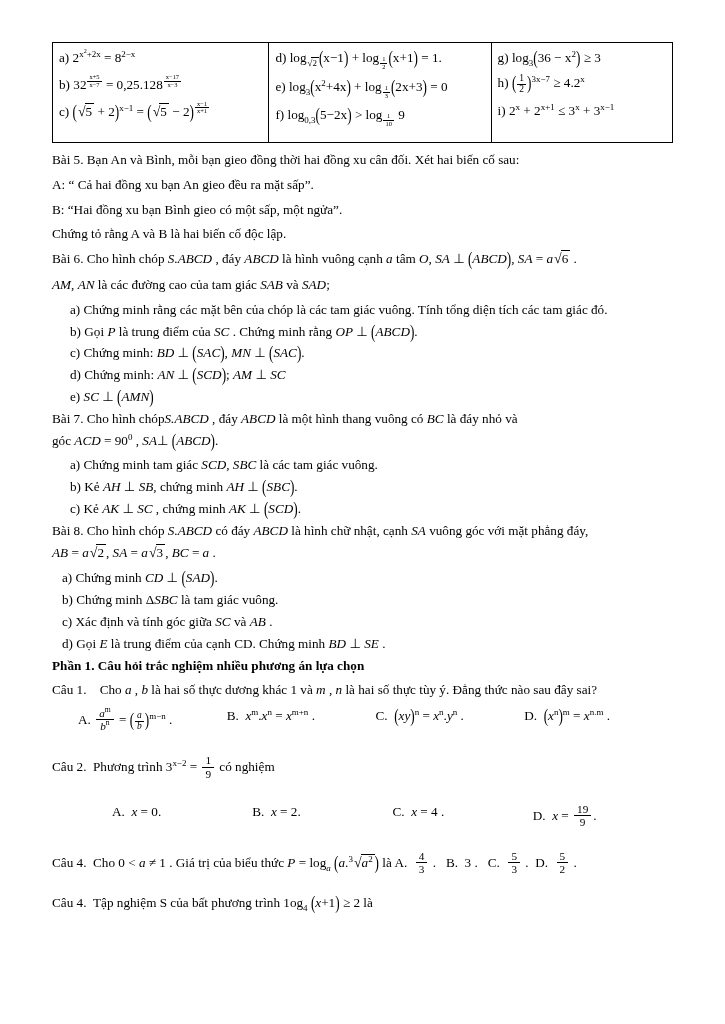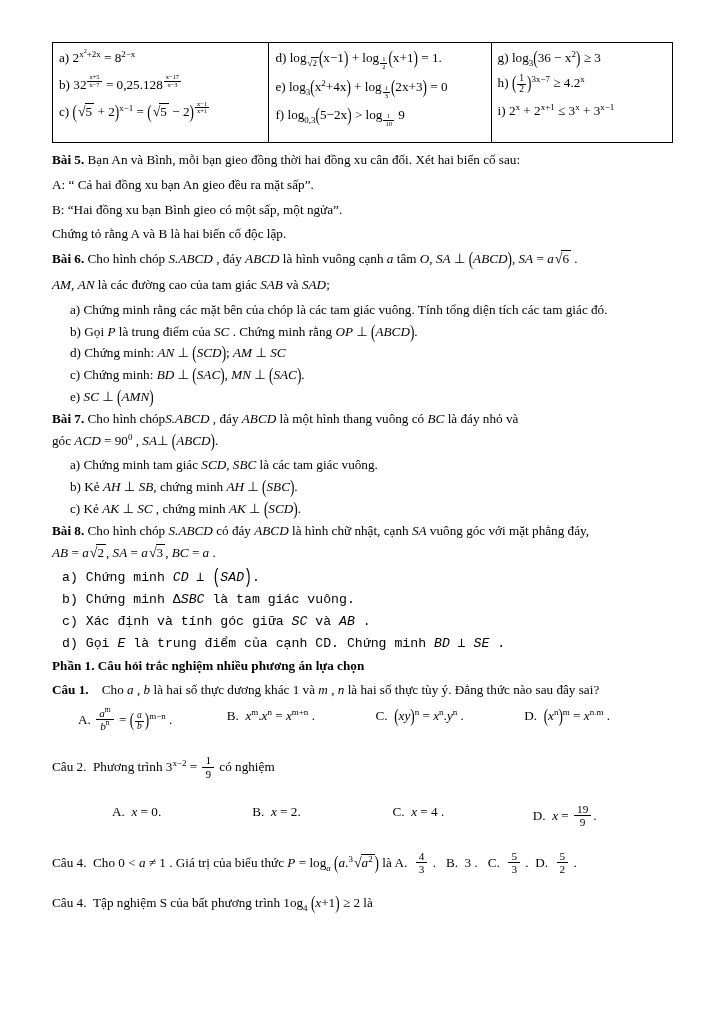--- a/index.html
+++ b/index.html
@@ -17,21 +17,21 @@
   }
   .page {
     width: 725px;
     min-height: 1024px;
     box-sizing: border-box;
     padding: 42px 52px 20px 52px;
     position: relative;
   }
   
   .it { font-style: italic; }
-  .bold { font-weight: bold; }
+  .bold { font-weight: normal; }
   sup, sub {
     font-size: 0.68em;
     line-height: 0;
   }
   sup { vertical-align: super; }
   sub { vertical-align: sub; }
   .frac {
     display: inline-block;
     vertical-align: -0.55em;
     text-align: center;
@@ -91,21 +91,20 @@
     text-align: left;
   }
   p.tight { margin: 0 0 4px 0; }
   p.sub {
     margin: 0 0 4px 0;
     padding-left: 18px;
   }
   p.sub2 {
     margin: 0 0 4px 0;
     padding-left: 10px;
-    font-family: Liberation Mono, monospace;
   }
   .heading { font-weight: bold; }
   .cau-line { margin: 0 0 6px 0; }
   .ans-row {
     display: flex;
     width: 100%;
     margin: 8px 0 10px 0;
     padding-left: 26px;
     box-sizing: border-box;
   }
@@ -172,24 +171,24 @@
     Cho hình chóp <span class="it">S.ABCD</span> , đáy <span class="it">ABCD</span> là hình vuông cạnh <span class="it">a</span> tâm <span class="it">O</span>, <span class="it">SA</span> ⊥ <span class="paren-big">(</span><span class="it">ABCD</span><span class="paren-big">)</span>, <span class="it">SA</span> = <span class="it">a</span><span class="sqrt"><span class="rad">√</span><span class="body">6</span></span> .
   </p>
   <p class="para">
     <span class="it">AM</span>, <span class="it">AN</span> là các đường cao của tam giác <span class="it">SAB</span> và <span class="it">SAD</span>;
   </p>
   <p class="sub">a) Chứng minh rằng các mặt bên của chóp là các tam giác vuông. Tính tổng diện tích các tam giác đó.</p>
   <p class="sub">
     b) Gọi <span class="it">P</span> là trung điểm của <span class="it">SC</span> . Chứng minh rằng <span class="it">OP</span> ⊥ <span class="paren-big">(</span><span class="it">ABCD</span><span class="paren-big">)</span>.
   </p>
   <p class="sub">
+    c) Chứng minh: <span class="it">BD</span> ⊥ <span class="paren-big">(</span><span class="it">SAC</span><span class="paren-big">)</span>, <span class="it">MN</span> ⊥ <span class="paren-big">(</span><span class="it">SAC</span><span class="paren-big">)</span>.
+  </p>
+  <p class="sub">
     d) Chứng minh: <span class="it">AN</span> ⊥ <span class="paren-big">(</span><span class="it">SCD</span><span class="paren-big">)</span>; <span class="it">AM</span> ⊥ <span class="it">SC</span>
-  </p>
-  <p class="sub">
-    c) Chứng minh: <span class="it">BD</span> ⊥ <span class="paren-big">(</span><span class="it">SAC</span><span class="paren-big">)</span>, <span class="it">MN</span> ⊥ <span class="paren-big">(</span><span class="it">SAC</span><span class="paren-big">)</span>.
   </p>
   <p class="sub">
     e) <span class="it">SC</span> ⊥ <span class="paren-big">(</span><span class="it">AMN</span><span class="paren-big">)</span>
   </p>
 
   <p class="para tight">
     <span class="bold">Bài 7.</span>
     Cho hình chóp<span class="it">S.ABCD</span> , đáy <span class="it">ABCD</span> là một hình thang vuông có <span class="it">BC</span> là đáy nhỏ và
   </p>
   <p class="para">

